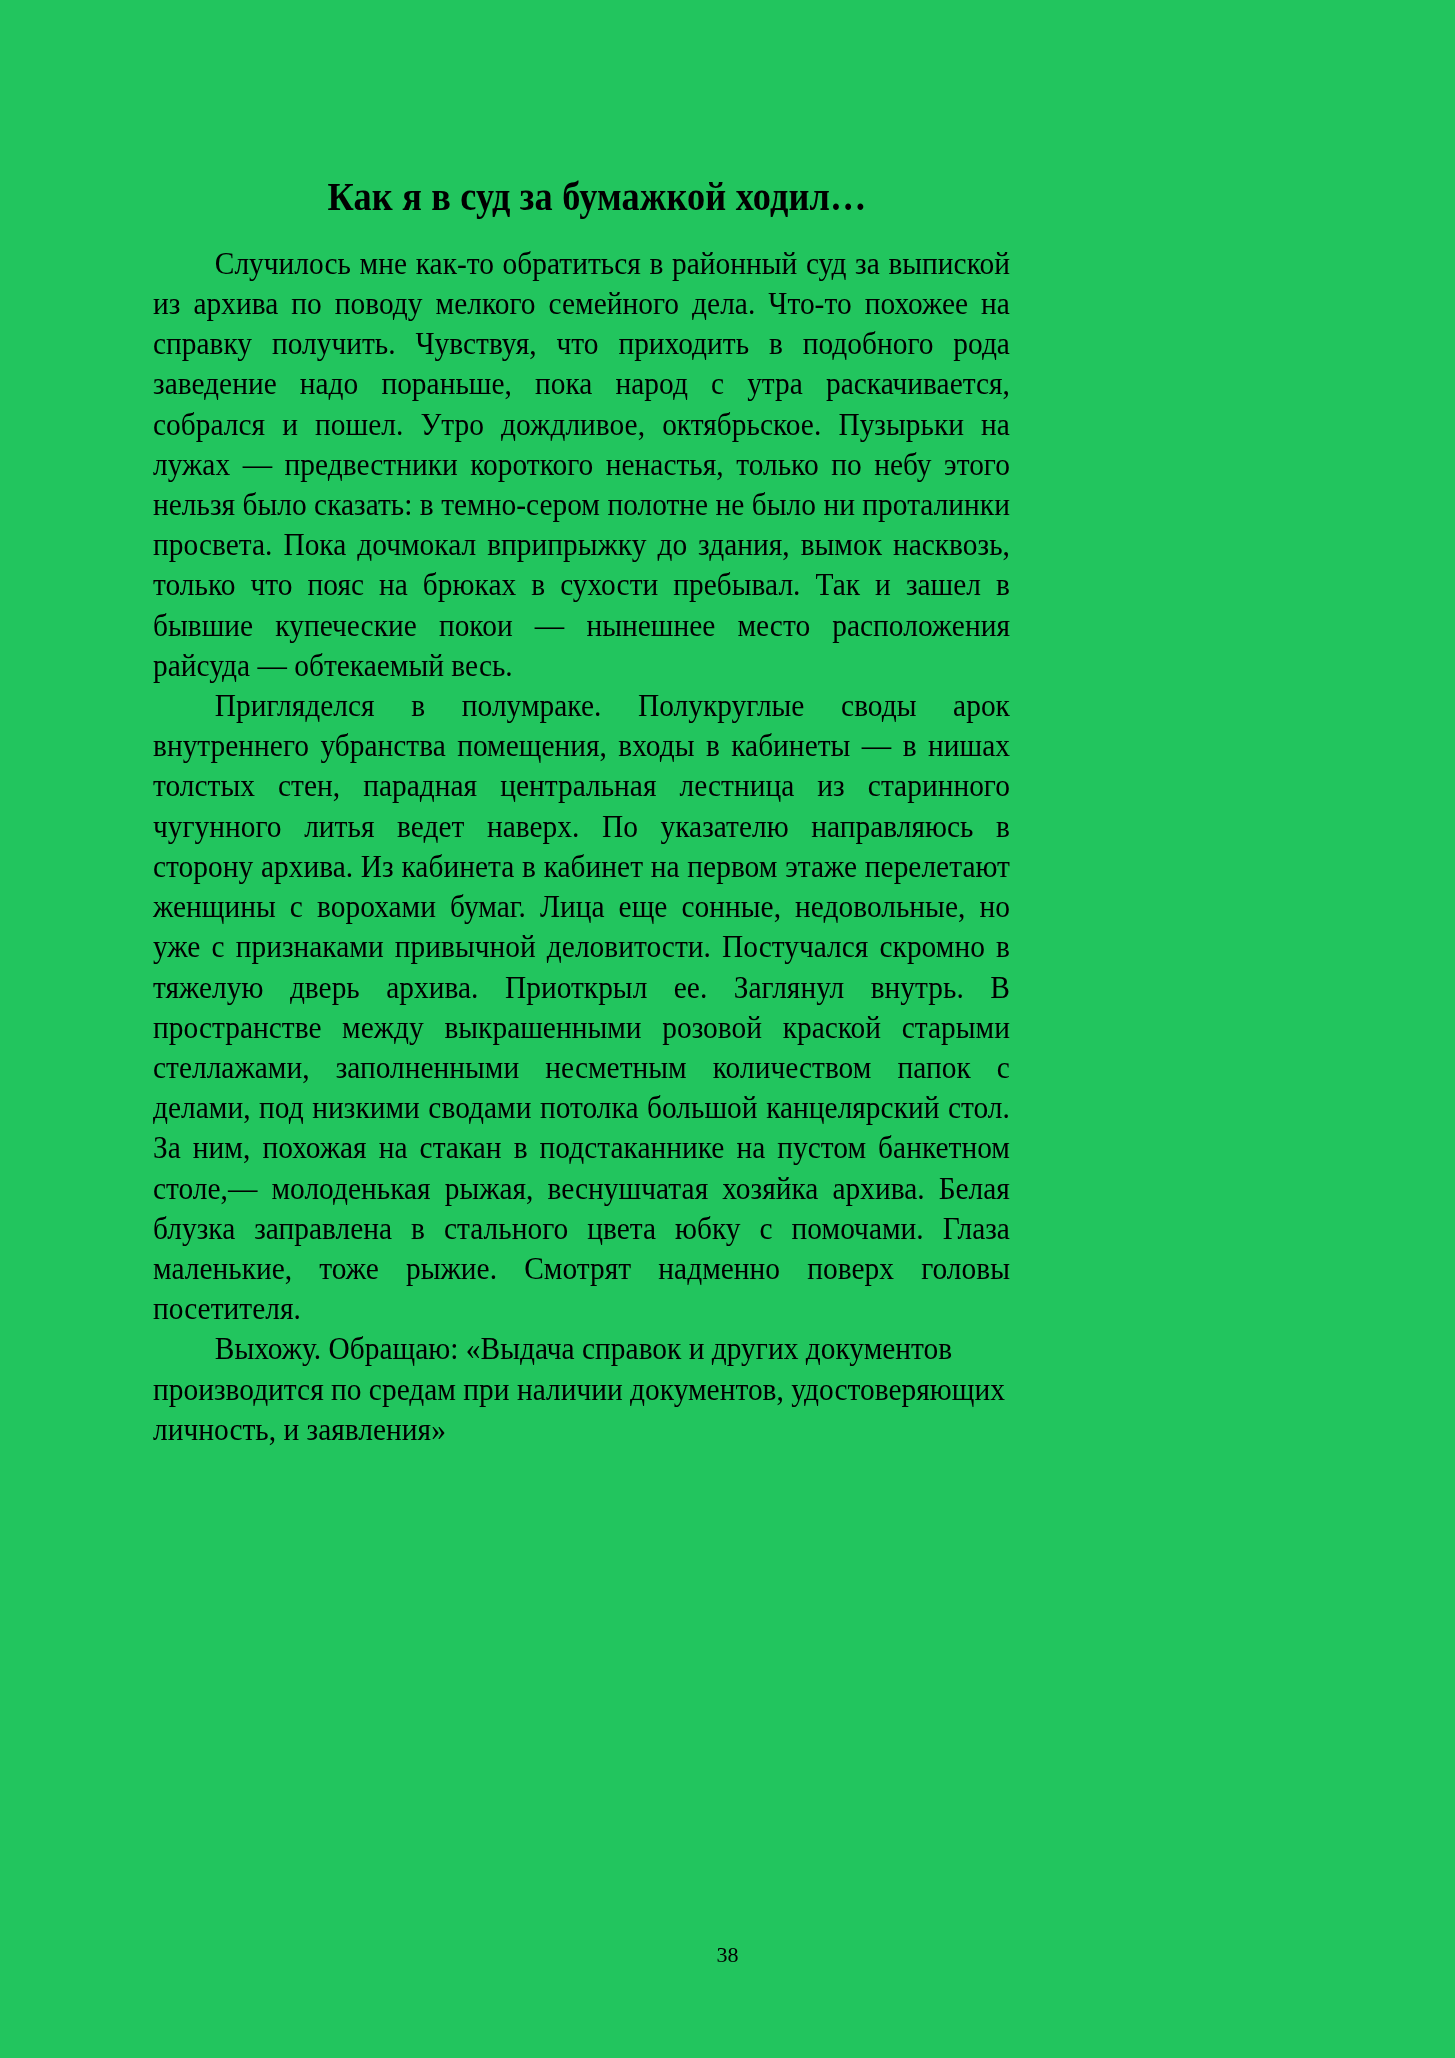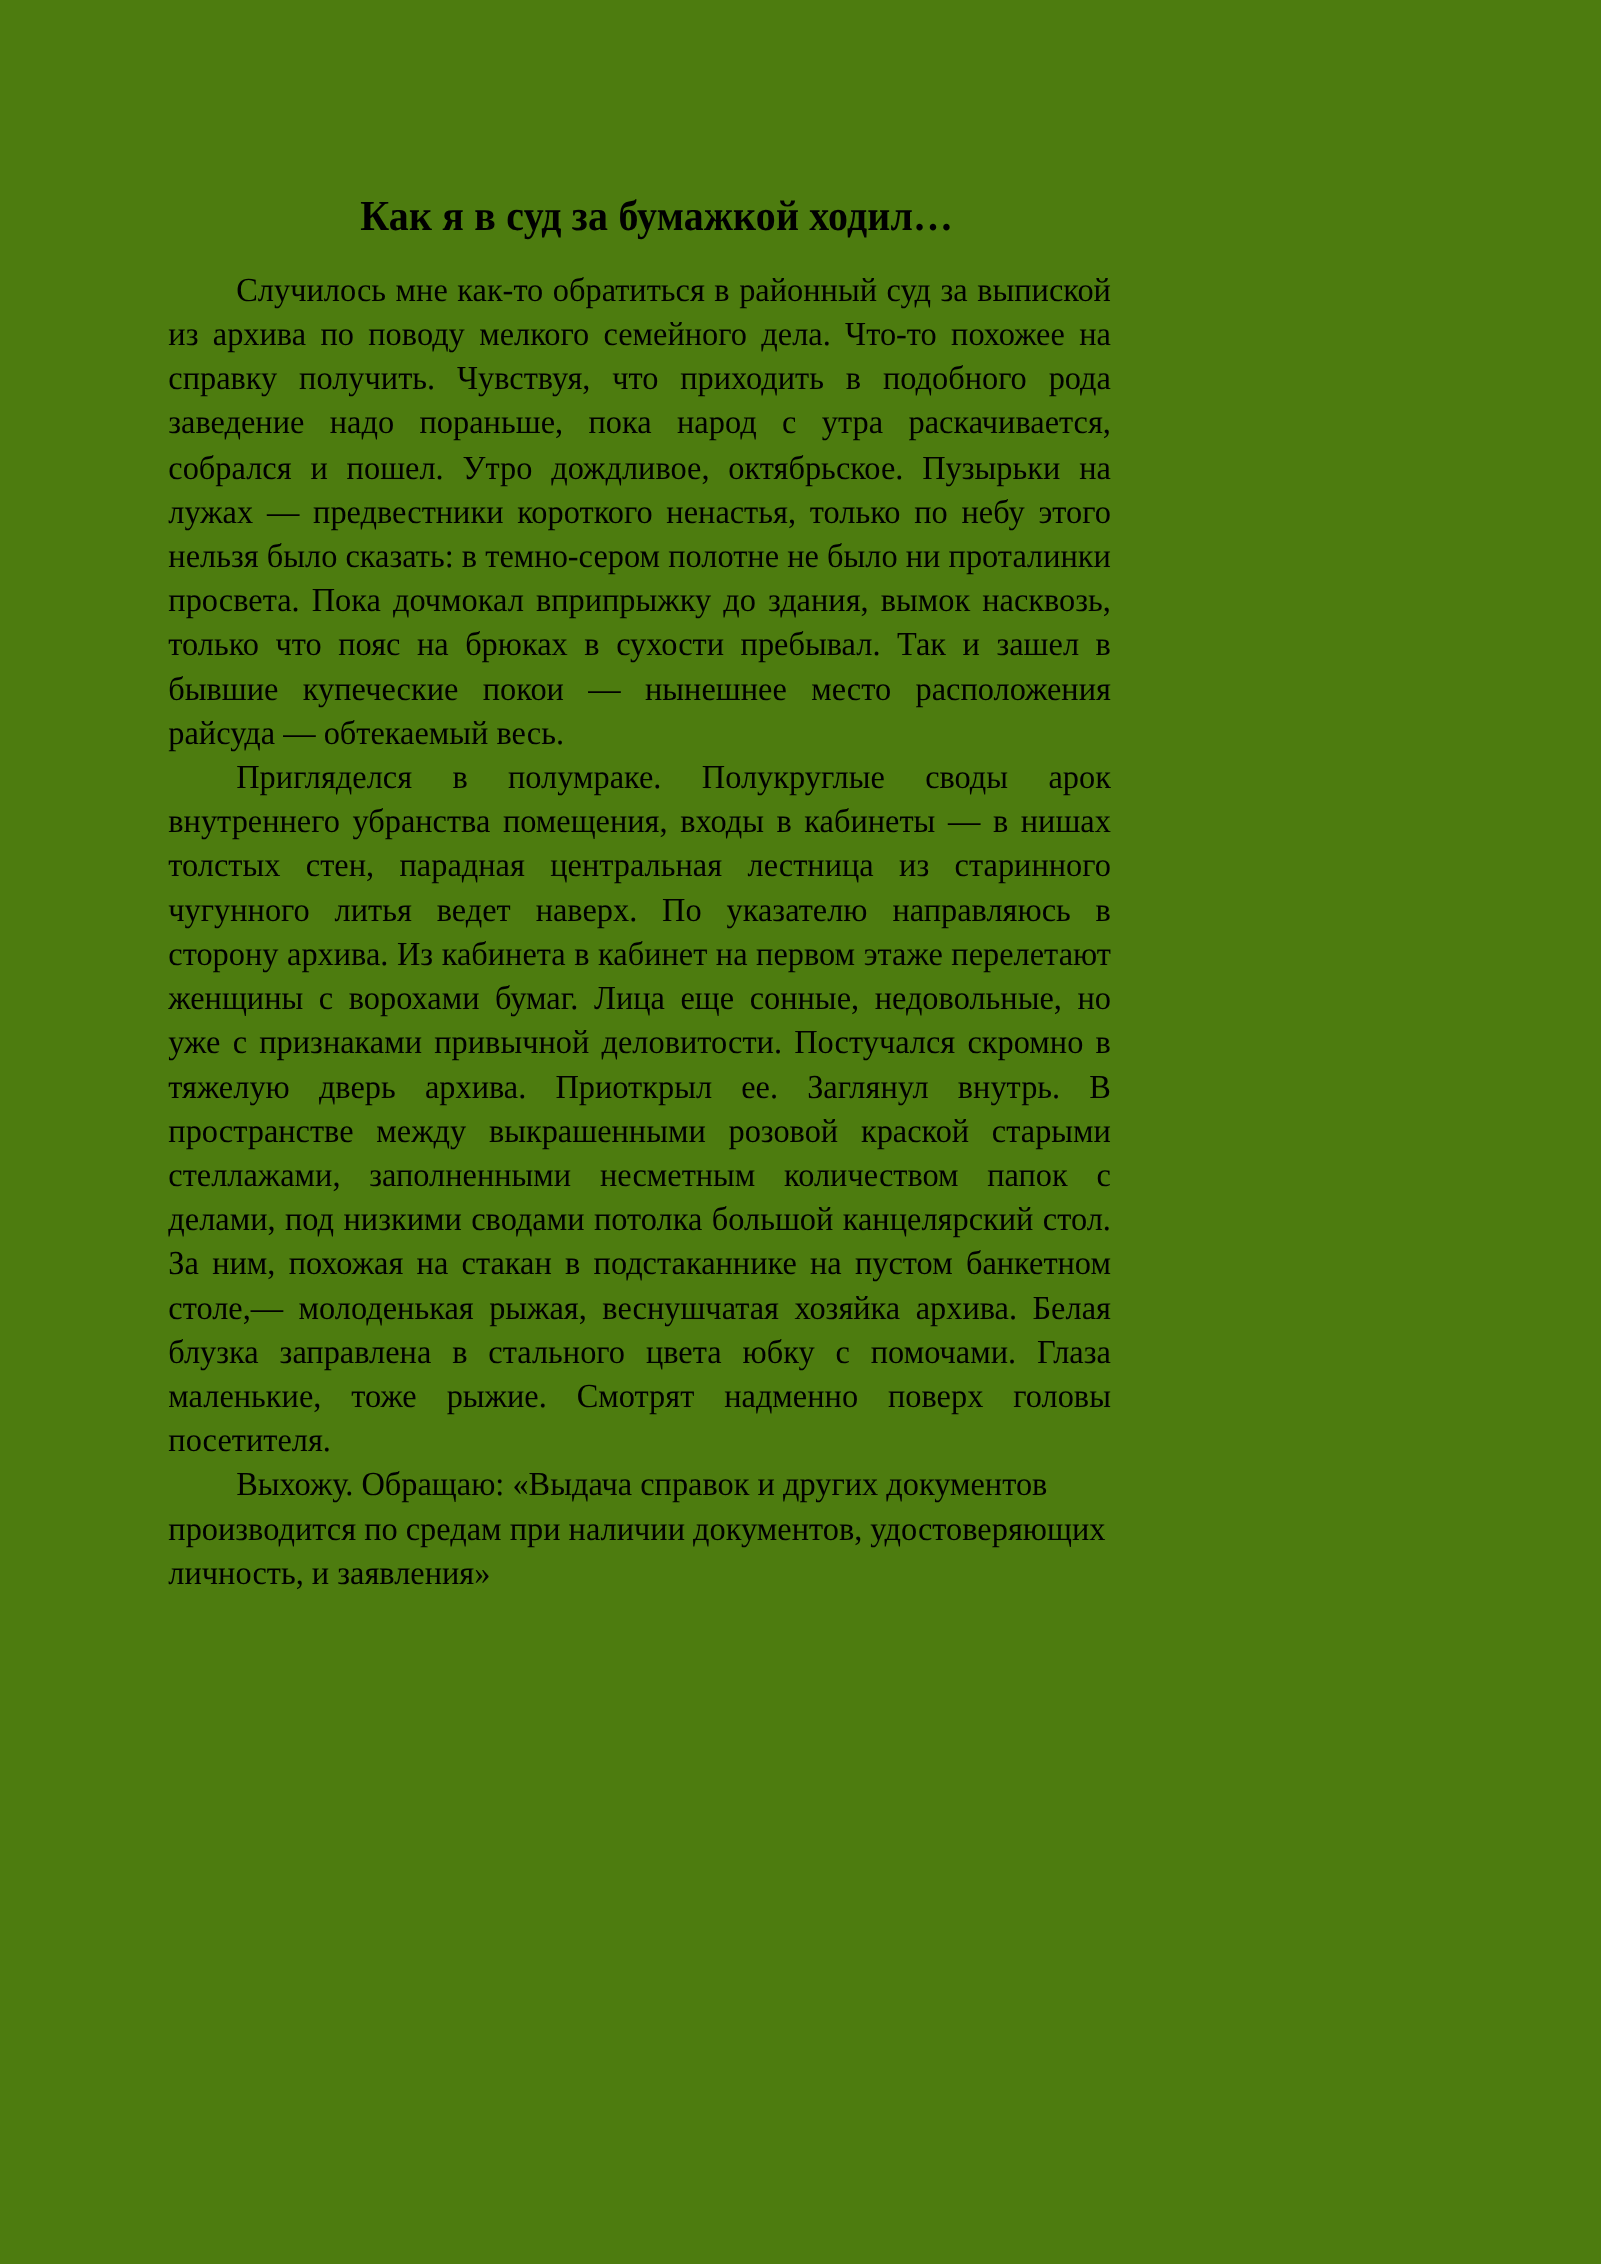--- a/index.html
+++ b/index.html
@@ -14,21 +14,21 @@
     position: relative;
     overflow: hidden;
     font-family: "Liberation Serif", "DejaVu Serif", serif;
     color: #000000;
     -webkit-font-smoothing: antialiased;
   }
 
   .page {
     position: absolute;
     inset: 0;
-    background: #4d7c0f;
+    background: #22c55e;
   }
 
   
   .content {
     position: absolute;
     left: 153px;
     top: 0;
     width: 888px;
   }
 
@@ -107,14 +107,15 @@
       <p class="para">Случилось мне как-то обратиться в районный суд за выпиской из архива по поводу мелкого семейного дела. Что-то похожее на справку получить. Чувствуя, что приходить в подобного рода заведение надо пораньше, пока народ с утра раскачивается, собрался и пошел. Утро дождливое, октябрьское. Пузырьки на лужах — предвестники короткого ненастья, только по небу этого нельзя было сказать: в темно-сером полотне не было ни проталинки просвета. Пока дочмокал вприпрыжку до здания, вымок насквозь, только что пояс на брюках в сухости пребывал. Так и зашел в бывшие купеческие покои — нынешнее место расположения райсуда — обтекаемый весь.</p>
 
       <p class="para">Пригляделся в полумраке. Полукруглые своды арок внутреннего убранства помещения, входы в кабинеты — в нишах толстых стен, парадная центральная лестница из старинного чугунного литья ведет наверх. По указателю направляюсь в сторону архива. Из кабинета в кабинет на первом этаже перелетают женщины с ворохами бумаг. Лица еще сонные, недовольные, но уже с признаками привычной деловитости. Постучался скромно в тяжелую дверь архива. Приоткрыл ее. Заглянул внутрь. В пространстве между выкрашенными розовой краской старыми стеллажами, заполненными несметным количеством папок с делами, под низкими сводами потолка большой канцелярский стол. За ним, похожая на стакан в подстаканнике на пустом банкетном столе,— молоденькая рыжая, веснушчатая хозяйка архива. Белая блузка заправлена в стального цвета юбку с помочами. Глаза маленькие, тоже рыжие. Смотрят надменно поверх головы посетителя.</p>
 
 
       <p class="para last-free">Выхожу. Обращаю: «Выдача справок и других документов производится по средам при наличии документов, удостоверяющих личность, и заявления»</p>
 
     </div>
   </div>
 
+  <div class="page-number">38</div>
 
 </div>
 
 </body></html>

